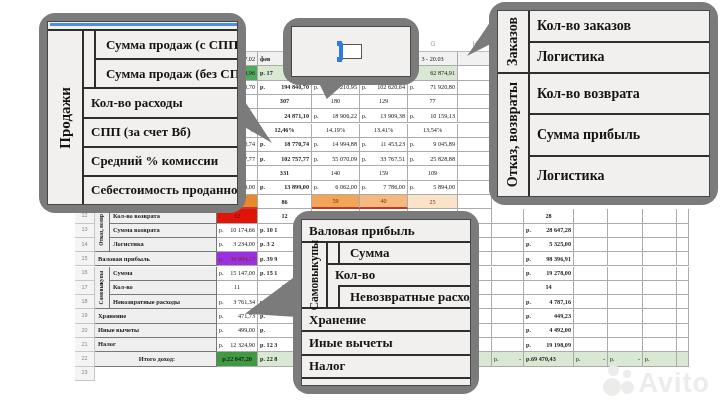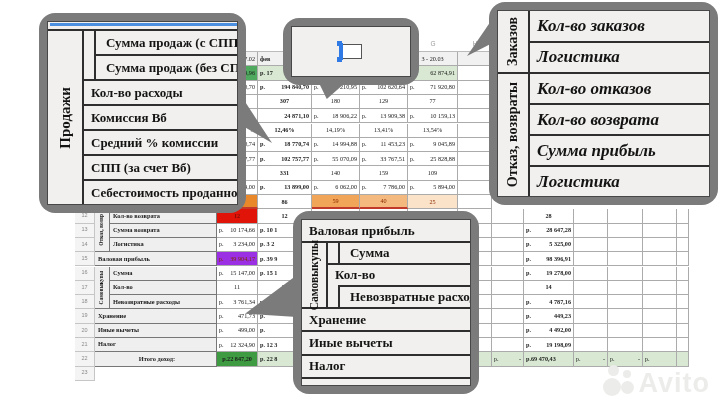--- a/index.html
+++ b/index.html
@@ -54,21 +54,21 @@
   .week-cell .sq{position:absolute;width:5px;height:5px;background:#2f7ae5;left:-4px;}
   .week-cell .sq.t{top:-4px;} .week-cell .sq.b{bottom:-4px;}
   .t-week{width:26px;height:16px;left:36px;bottom:-14px;clip-path:polygon(0 0,100% 0,30% 100%);}
   
   #co-orders{left:489px;top:2px;width:229px;height:203px;}
   #co-orders .co-inner{flex-direction:column;}
   .o-sec{display:flex;min-height:0;}
   .o-sec + .o-sec{border-top:2px solid #2e2e2e;}
   .o-sec .vstrip{width:30px;}
   #co-orders .vtext{font-size:14px;}
-  #co-orders .co-row{font-size:17px;font-style:italic;}
+  #co-orders .co-row{font-size:14px;}
   .o-sec.s1{flex:2;} .o-sec.s2{flex:4;}
   .t-orders{width:26px;height:38px;left:-22px;top:16px;clip-path:polygon(100% 0,100% 65%,0 100%);}
   
   #co-profit{left:293px;top:211px;width:186px;height:183px;}
   #co-profit .co-inner{flex-direction:column;}
   #co-profit .co-inner > * + *{border-top:2px solid #2e2e2e;}
   #co-profit .co-row{font-size:13px;}
   .p-sec{flex:3;display:flex;min-height:0;}
   .p-sec .vstrip{width:24px;}
   #co-profit .vtext{font-size:11.5px;}
@@ -451,27 +451,24 @@
             <div class="co-row indent">
                 <span>Сумма продаж (с СПП)</span>
               </div>
             <div class="co-row indent">
                 <span>Сумма продаж (без СПП)</span>
               </div>
             <div class="co-row">
                 <span>Кол-во расходы</span>
               </div>
             <div class="co-row">
-                <span>Комиссия Вб</span>
+                <span>СПП (за счет Вб)</span>
               </div>
             <div class="co-row">
                 <span>Средний % комиссии</span>
-              </div>
-            <div class="co-row">
-                <span>СПП (за счет Вб)</span>
               </div>
             <div class="co-row">
                 <span>Себестоимость проданного т</span>
               </div>
           </div>
         </div>
       </div>
     </div>
   </div>
 
@@ -499,23 +496,20 @@
           <div class="co-row">
               <span>Логистика</span>
             </div>
         </div>
       </div>
       <div class="o-sec s2">
         <div class="vstrip">
           <span class="vtext">Отказ, возвраты</span>
         </div>
         <div class="co-rows">
-          <div class="co-row">
-              <span>Кол-во отказов</span>
-            </div>
           <div class="co-row">
               <span>Кол-во возврата</span>
             </div>
           <div class="co-row">
               <span>Сумма прибыль</span>
             </div>
           <div class="co-row">
               <span>Логистика</span>
             </div>
         </div>

